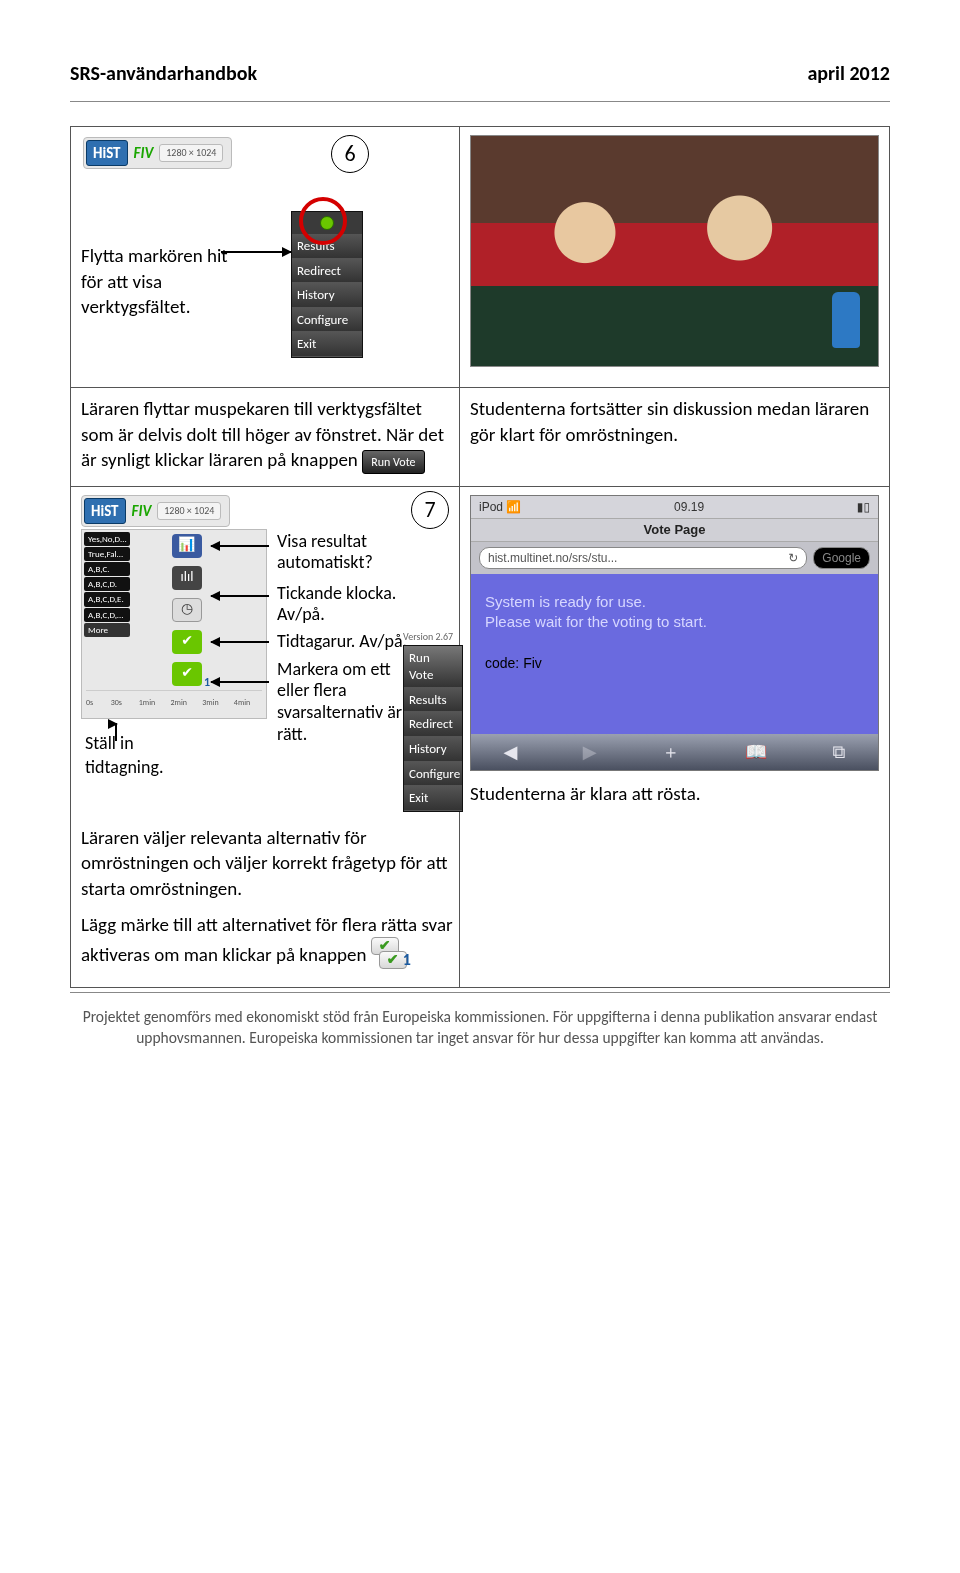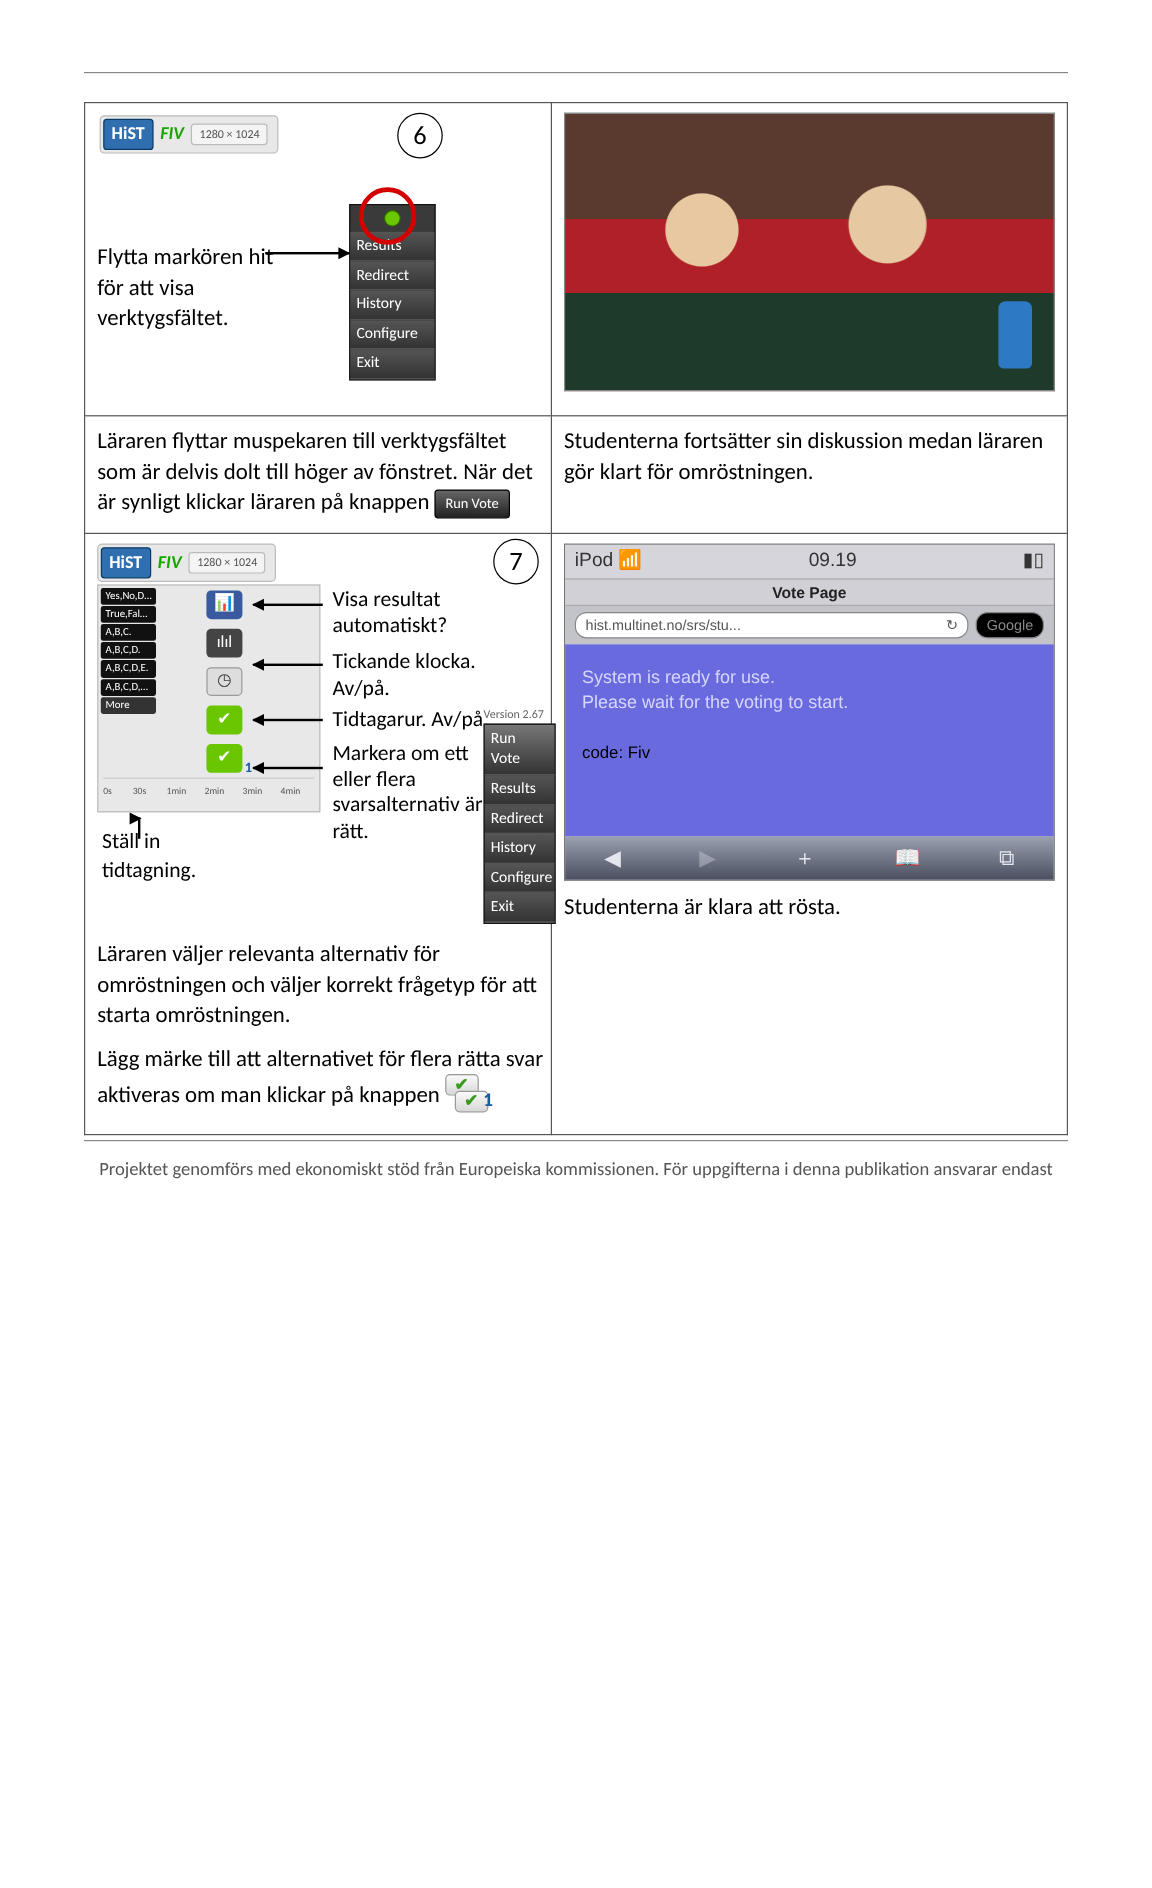--- a/index.html
+++ b/index.html
@@ -63,21 +63,21 @@
   .bf-arw.rev::before { left:auto; right:-1px; border-right:none; border-left:10px solid #000; }
 
   .bf-c7 { position:absolute; top:-4px; left:330px; width:38px; height:38px; border:1.5px solid #000; border-radius:50%; display:flex; align-items:center; justify-content:center; font-size:22px; background:#fff; }
 
   .toolbar-v2 { position:absolute; top:118px; left:322px; width:60px; }
 
   .bf-capL { position:absolute; font-size:18px; }
 
   
   .ipod { width:100%; border:1px solid #777; background:#d0d0d6; font-family: -apple-system, Helvetica, Arial, sans-serif; font-size:13px; color:#222; }
-  .ip-status { display:flex; justify-content:space-between; padding:3px 8px; font-size:16px; color:#333; background:#d5d5db; }
+  .ip-status { display:flex; justify-content:space-between; padding:3px 8px; font-size:12px; color:#333; background:#d5d5db; }
   .ip-title  { text-align:center; font-weight:bold; padding:2px 0; background:#d0d0d6; border-top:1px solid #aaa; border-bottom:1px solid #aaa; }
   .ip-url    { display:flex; gap:6px; padding:5px 8px; background:#c3c3ca; font-size:12px; }
   .ip-url .urlbox { flex:1; background:#fff; border:1px solid #888; border-radius:10px; padding:2px 8px; color:#555; display:flex; justify-content:space-between; }
   .ip-url .google { background:#000000; border:1px solid #888; border-radius:10px; padding:2px 8px; color:#888; }
   .ip-body  { background:#6a6adf; color:#d6d6ff; padding:18px 14px 50px 14px; min-height:160px; font-size:15px; }
   .ip-code  { color:#000000; font-size:14px; margin-top:22px; }
   .ip-bot   { background:linear-gradient(#9aa0b0,#4a5060); height:36px; display:flex; align-items:center; justify-content:space-around; color:#e6e6ee; font-size:18px; }
 
   
   .dblck { display:inline-block; position:relative; width:44px; height:38px; vertical-align:middle; }
@@ -91,20 +91,24 @@
   .ft-line { border:none; border-top:1px solid #888; margin-top:4px; margin-bottom:14px; }
   .footer-txt { text-align:center; font-size:15.5px; color:#555; line-height:1.35; padding:0 10px; }
 
   .para { margin-top:10px; }
 </style>
 </head>
 <body>
 
 <div class="page">
 
+  <div class="header-row">
+    <span>SRS-användarhandbok</span>
+    <span>april 2012</span>
+  </div>
   <hr class="hr-line">
 
   <table class="grid">
 
     <tbody>
         <tr>
       <td class="left">
         <div class="r1fig">
           <div class="fiv-bar" style="position:absolute; top:2px; left:2px;">
             <span class="fiv-logo">HiST</span>
@@ -250,15 +254,16 @@
         </div>
         <p class="para">Studenterna är klara att rösta.</p>
       </td>
     </tr>
   </tbody>
     </table>
 
   <hr class="ft-line">
   <div class="footer-txt">
     <span>Projektet genomförs med ekonomiskt stöd från Europeiska kommissionen. För uppgifterna i denna publikation ansvarar endast</span><br>
+    <span>upphovsmannen. Europeiska kommissionen tar inget ansvar för hur dessa uppgifter kan komma att användas.</span>
   </div>
 
 </div>
 
 </body></html>

